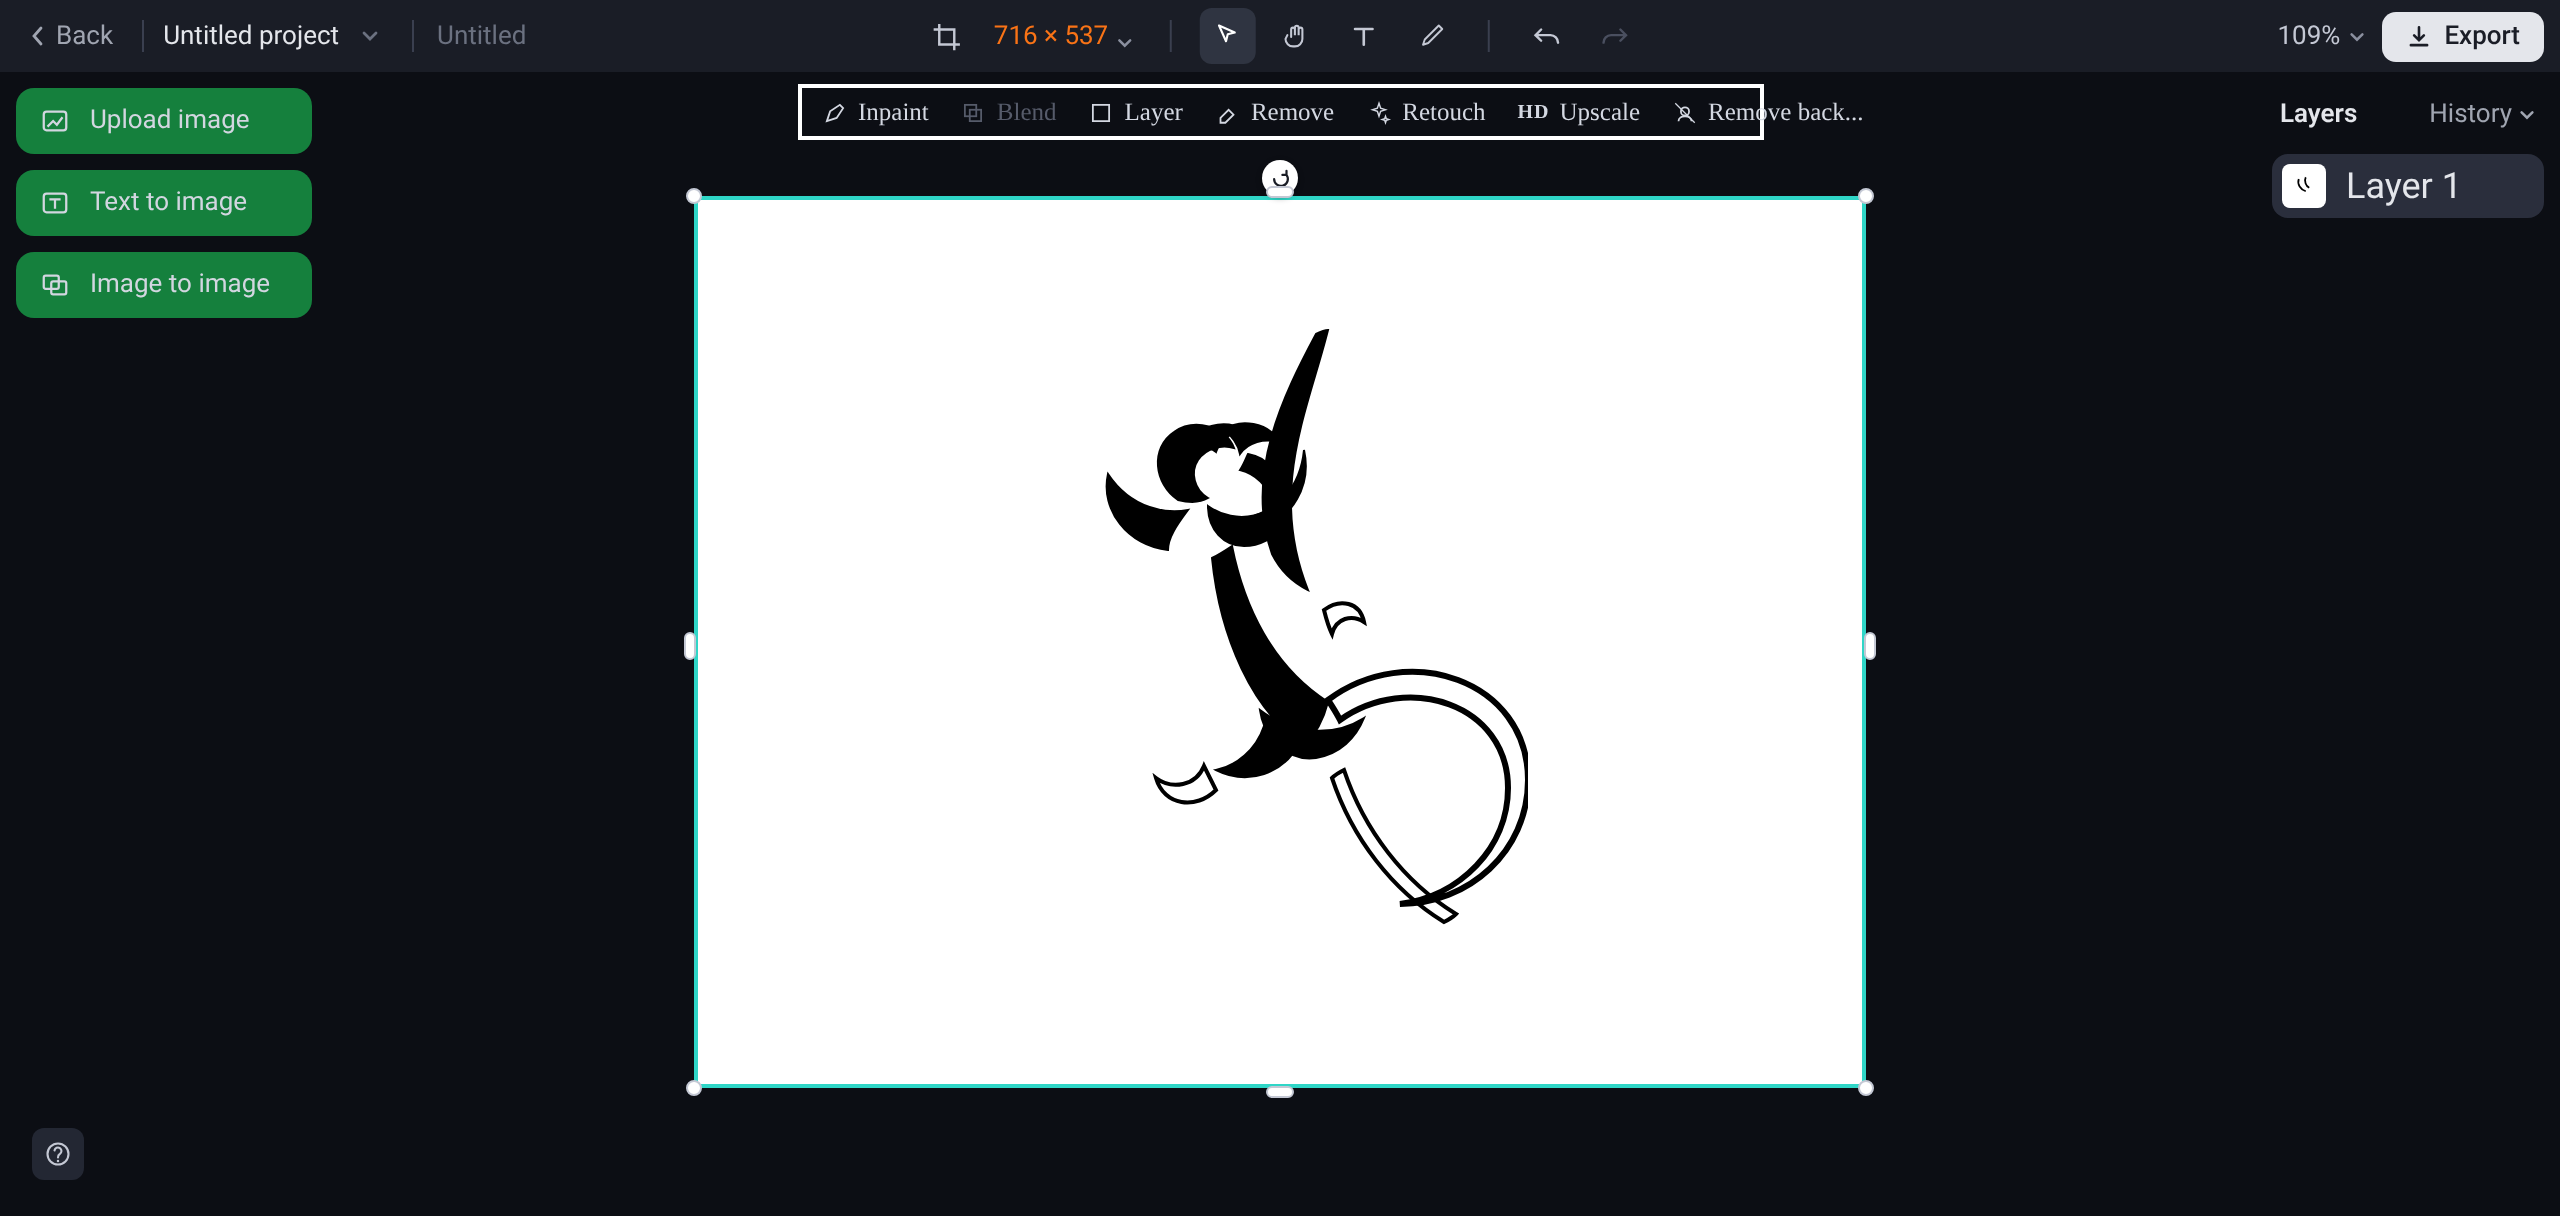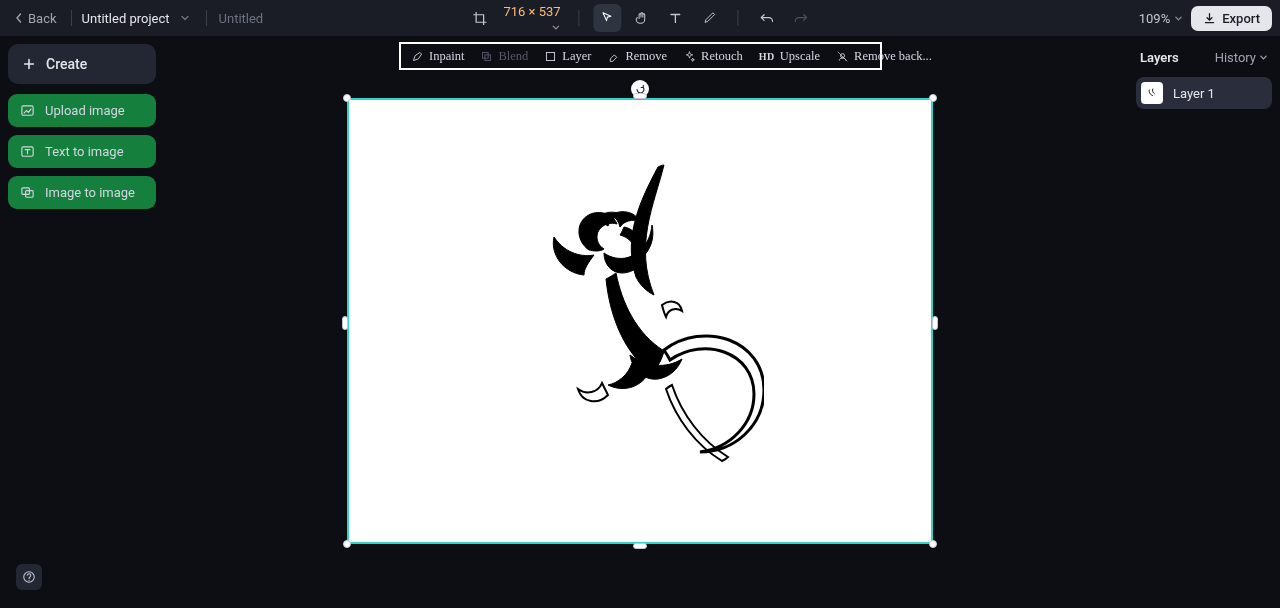--- a/index.html
+++ b/index.html
@@ -50,21 +50,21 @@
     height: 28px;
     display: flex;
     align-items: center;
     justify-content: center;
     border-radius: 6px;
     cursor: pointer;
     color: #c4c8d4;
   }
   .icon-btn.active { background: #2f3441; color: #fff; }
   .icon-btn.disabled { color: #4a4f5f; cursor: default; }
-  .dim-text { color: #fdba74; font-size: 13px; padding: 0 4px; display: flex; align-items: flex-end; gap: 4px; cursor: pointer; flex-direction: column; }
+  .dim-text { color: #f97316; font-size: 13px; padding: 0 4px; display: flex; align-items: flex-end; gap: 4px; cursor: pointer; }
   .right-controls {
     margin-left: auto;
     display: flex;
     align-items: center;
     gap: 8px;
   }
   .zoom { color: #c4c8d4; font-size: 13px; display: flex; align-items: center; gap: 4px; cursor: pointer; }
   .export-btn {
     background: #e4e6eb;
     color: #1a1d26;
@@ -202,21 +202,21 @@
   }
   .panel-header .title { font-weight: 600; }
   .panel-header .history { color: #a0a5b1; display: flex; align-items: center; gap: 3px; cursor: pointer; }
   .layer-item {
     background: #2a2e3c;
     border-radius: 8px;
     padding: 5px 8px 5px 5px;
     display: flex;
     align-items: center;
     gap: 10px;
-    font-size: 13px;
+    font-size: 18px;
     cursor: pointer;
   }
   .layer-thumb {
     width: 22px;
     height: 22px;
     background: #fff;
     border-radius: 4px;
     display: flex;
     align-items: center;
     justify-content: center;
@@ -316,26 +316,20 @@
     <div class="export-btn">
       <svg width="13" height="13" viewBox="0 0 16 16">
           <path d="M8 2v8m-3-3l3 3 3-3M3 13h10" stroke="#1a1d26" stroke-width="1.6" fill="none" stroke-linecap="round"></path>
         </svg>
       <span>Export</span>
     </div>
   </div>
 </div>
 
 <div class="left-sidebar">
-  <div class="create-btn">
-    <svg width="14" height="14" viewBox="0 0 16 16">
-        <path d="M8 3v10M3 8h10" stroke="#e4e6eb" stroke-width="1.8" fill="none" stroke-linecap="round"></path>
-      </svg>
-    <span>Create</span>
-  </div>
   <div class="side-pill">
     <svg width="15" height="15" viewBox="0 0 16 16">
         <rect x="2" y="3" width="12" height="10" rx="1.5" stroke="#d2d6e0" stroke-width="1.2" fill="none"></rect>
         <path d="M4 11l3-3 2 2 3-4" stroke="#d2d6e0" stroke-width="1.2" fill="none"></path>
       </svg>
     <span>Upload image</span>
   </div>
   <div class="side-pill">
     <svg width="15" height="15" viewBox="0 0 16 16">
         <rect x="2" y="3" width="12" height="10" rx="1.5" stroke="#d2d6e0" stroke-width="1.2" fill="none"></rect>

